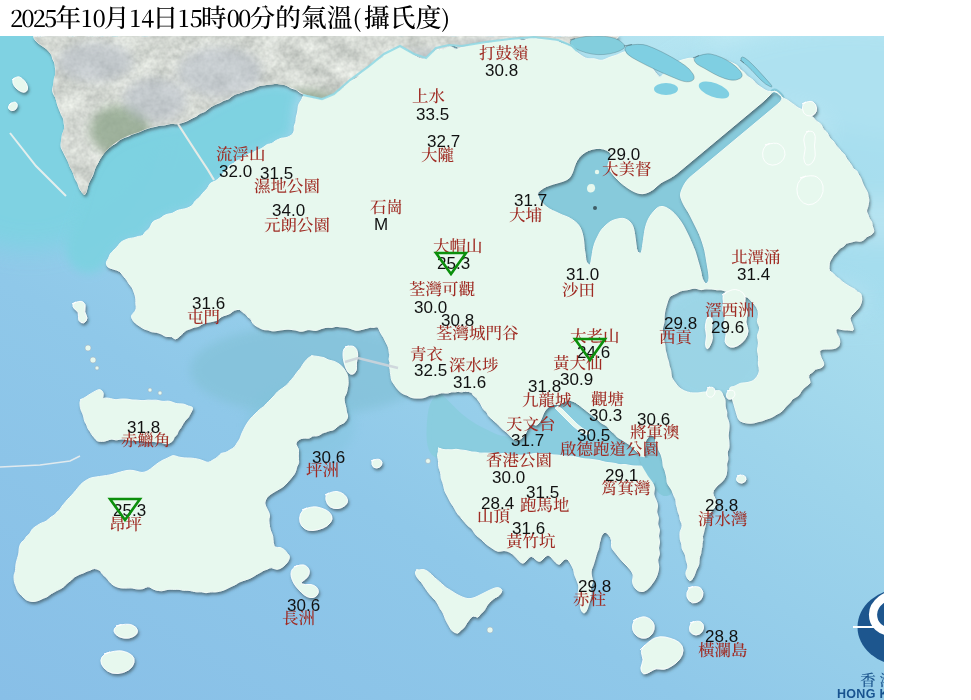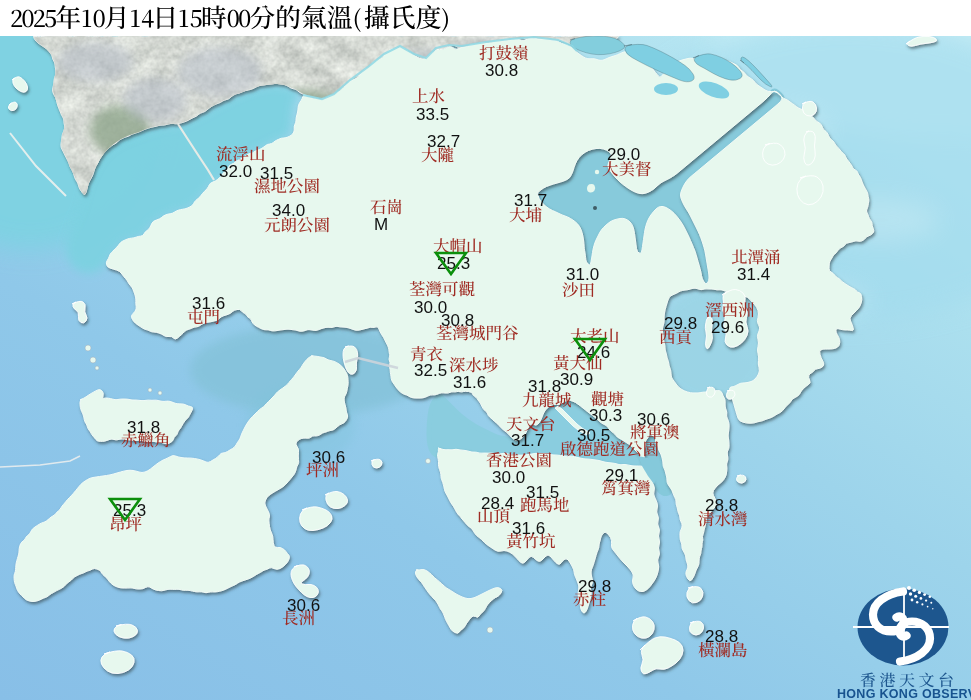--- a/index.html
+++ b/index.html
@@ -1,15 +1,15 @@
 <!DOCTYPE html>
 <html><head><meta charset="utf-8">
 <style>
 html,body{margin:0;padding:0;background:#fff;}
-#map{position:relative;width:971px;height:700px;overflow:hidden;}
+#map{position:relative;width:884px;height:700px;overflow:hidden;}
 text.n{font-family:"Liberation Sans",sans-serif;font-size:17px;fill:#111;}
 text.o{font-family:"Liberation Sans",sans-serif;font-size:12.5px;font-weight:bold;fill:#18538f;letter-spacing:0.3px;}
 </style></head>
 <body>
 <div id="map"><svg width="971" height="700" viewBox="0 0 971 700">
 <defs>
 <linearGradient id="sea" x1="0" y1="1" x2="0.85" y2="0">
  <stop offset="0" stop-color="#88bfe7"></stop>
           <stop offset="0.35" stop-color="#8fc8e9"></stop>
  <stop offset="0.6" stop-color="#9dd4eb"></stop>

